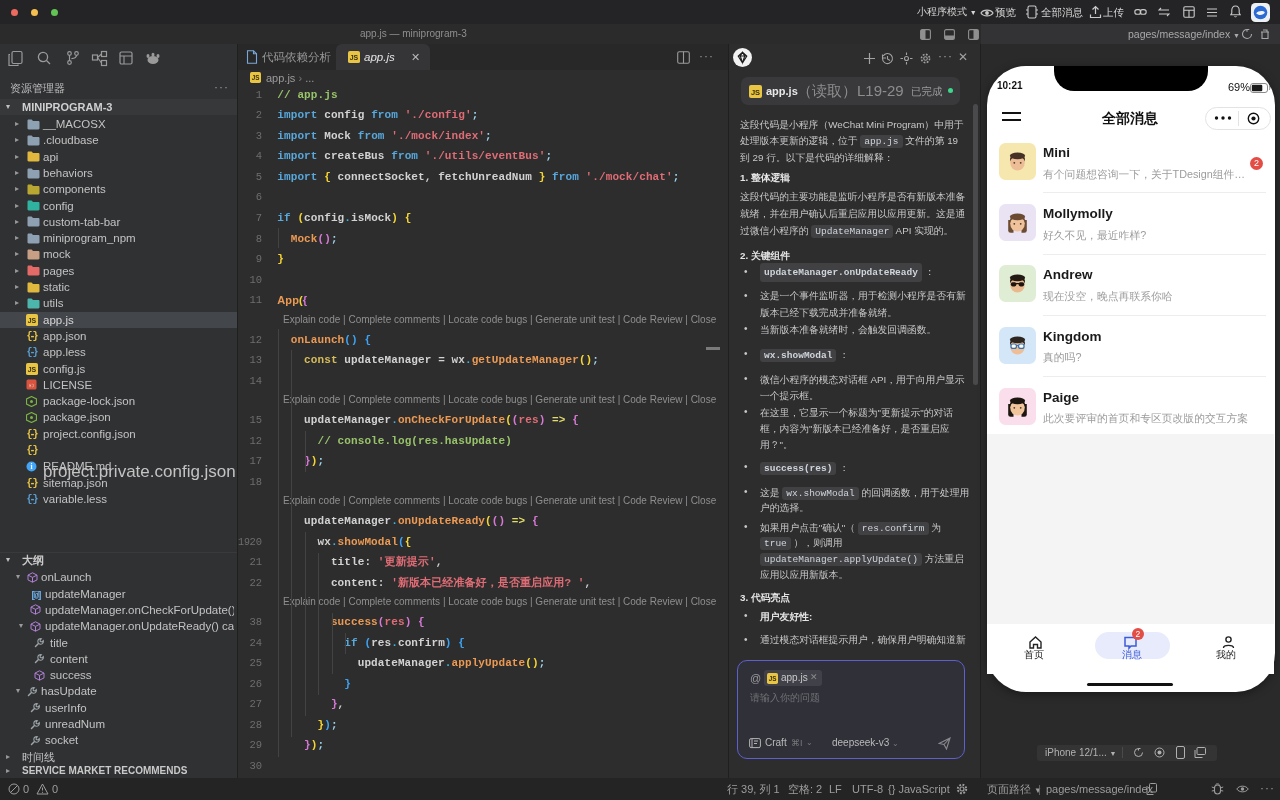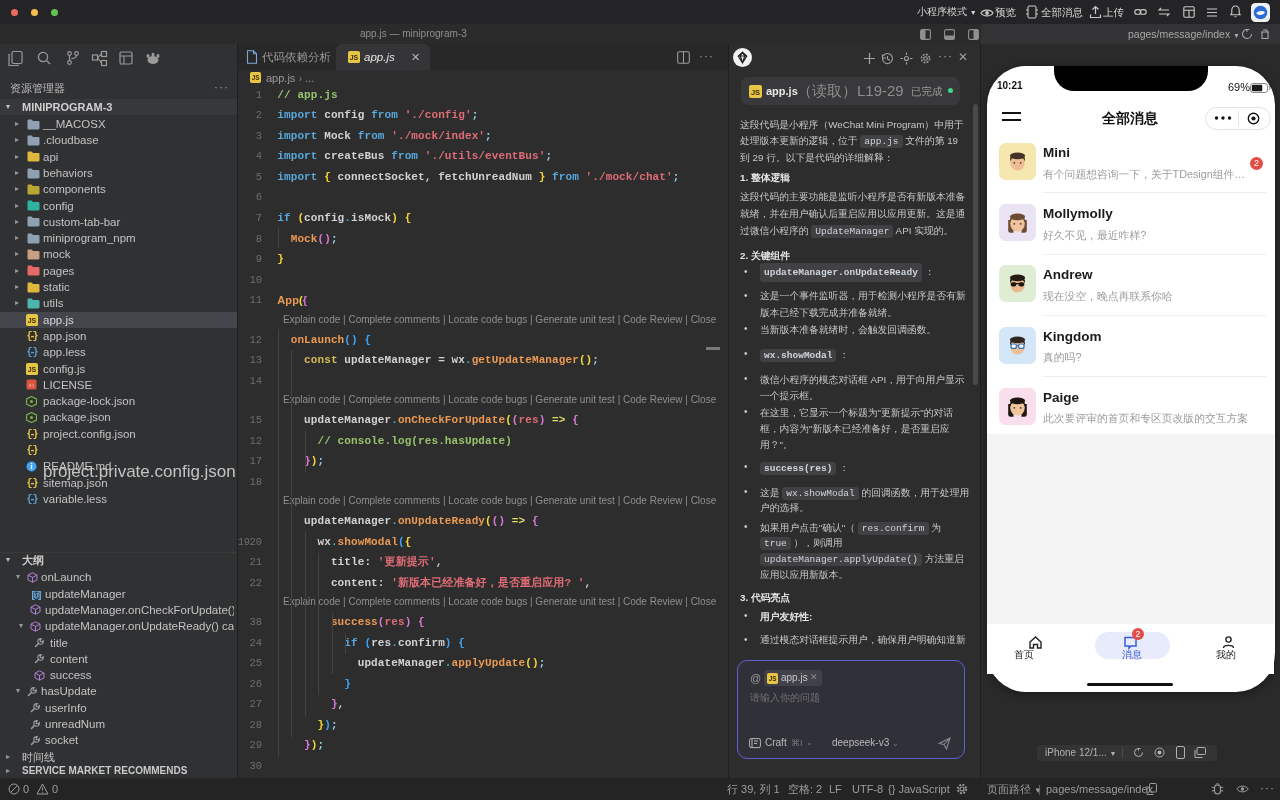--- a/index.html
+++ b/index.html
@@ -730,21 +730,21 @@
 <div style="position:absolute;left:1043px;top:388.8px;width:170px;height:18px;line-height:18px;font-size:13.5px;font-weight:bold;color:#1a1a1a">Paige</div>
 <div style="position:absolute;left:1043px;top:410.3px;width:228px;height:16px;line-height:16px;font-size:10.8px;color:#9c9c9c;white-space:nowrap;overflow:hidden">此次要评审的首页和专区页改版的交互方案</div>
 <div style="position:absolute;left:987px;top:434px;width:287px;height:190px;background:#f4f4f5"></div>
 <div style="position:absolute;left:987px;top:624px;width:287px;height:50px;background:#fff"></div>
 <div style="position:absolute;left:1094.7px;top:631.9px;width:75px;height:27.5px;border-radius:14px;background:#e8ebfb"></div>
 <div style="position:absolute;left:1027.5px;top:634.5px">
     <svg width="15" height="15" viewBox="0 0 15 15">
       <path d="M2 7 L7.5 2 L13 7 L13 13 L9.5 13 L9.5 9.5 L5.5 9.5 L5.5 13 L2 13 Z" fill="none" stroke="#222" stroke-width="1.4"></path>
     </svg>
   </div>
-<div style="position:absolute;left:1014px;top:649px;width:40px;height:12px;line-height:12px;text-align:left;font-size:10px;color:#222">首页</div>
+<div style="position:absolute;left:1014px;top:649px;width:40px;height:12px;line-height:12px;text-align:center;font-size:10px;color:#222">首页</div>
 <div style="position:absolute;left:1123px;top:634.5px">
     <svg width="15" height="15" viewBox="0 0 15 15">
       <path d="M2 2.5 L13 2.5 L13 11 L8 11 L6 13.2 L6 11 L2 11 Z" fill="none" stroke="#3b5bdb" stroke-width="1.5"></path>
     </svg>
   </div>
 <div style="position:absolute;left:1112px;top:649px;width:40px;height:12px;line-height:12px;text-align:center;font-size:10px;color:#3b5bdb">消息</div>
 <div style="position:absolute;left:1131.8px;top:627.6px;width:12px;height:12px;border-radius:50%;background:#e34d45;color:#fff;font-size:8.5px;line-height:12px;text-align:center">2</div>
 <div style="position:absolute;left:1220.5px;top:634.5px">
     <svg width="15" height="15" viewBox="0 0 15 15">
       <circle cx="7.5" cy="4.5" r="2.6" fill="none" stroke="#222" stroke-width="1.4"></circle>

